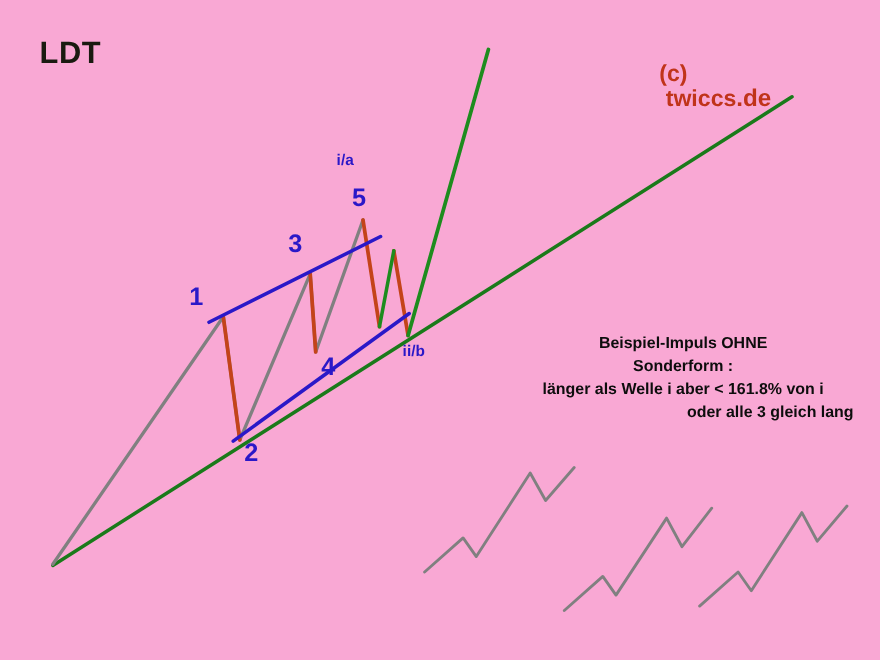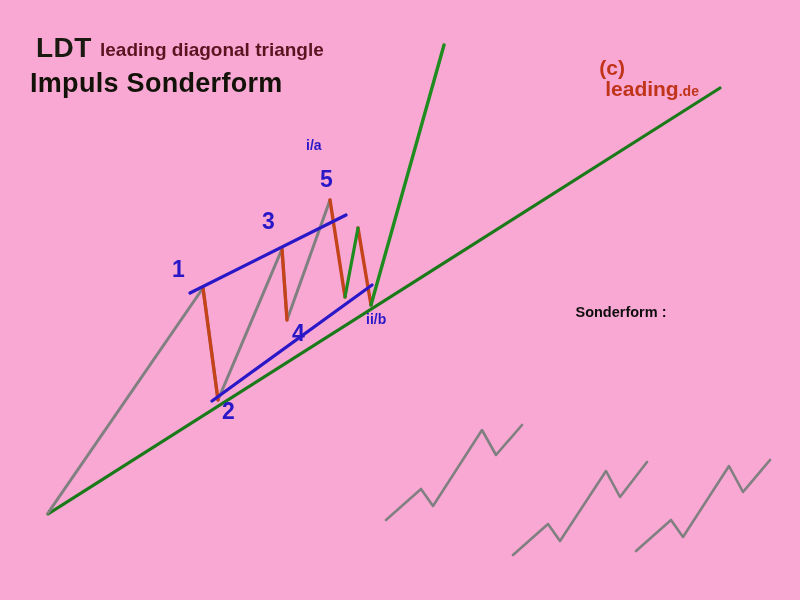--- a/index.html
+++ b/index.html
@@ -57,21 +57,21 @@
   }
   
   #copyright {
     left: 576px;
     top: 36px;
     font-size: 21px;
     font-weight: bold;
     color: #c0341a;
   }
   #copyright .suffix {
-    font-size: 14px;
+    font-size: 22px;
   }
   
   .wave-label {
     font-size: 23px;
     font-weight: bold;
     color: #2a18c8;
   }
   .wave-label.small {
     font-size: 14px;
   }
@@ -113,35 +113,36 @@
 
     <line x1="190" y1="293" x2="346" y2="215" stroke="#2a18c8" stroke-width="3.2" stroke-linecap="round"></line>
     <line x1="212" y1="401" x2="372" y2="285" stroke="#2a18c8" stroke-width="3.2" stroke-linecap="round"></line>
 
     <polyline points="386,520 421,489 433,506 482,430 496,455 522,425" fill="none" stroke="#808080" stroke-width="2.6" stroke-linejoin="round" stroke-linecap="round"></polyline>
     <polyline points="513,555 548,524 560,541 606,471 620,497 647,462" fill="none" stroke="#808080" stroke-width="2.6" stroke-linejoin="round" stroke-linecap="round"></polyline>
     <polyline points="636,551 671,520 683,537 729,466 743,492 770,460" fill="none" stroke="#808080" stroke-width="2.6" stroke-linejoin="round" stroke-linecap="round"></polyline>
   </svg>
 
   <div class="txt" id="title-ldt">LDT</div>
-  <div class="txt" id="title-sub">leading diagonal triangle</div>
-  <div class="txt" id="title-impuls">Impuls Sonderform</div>
 
   <div class="txt" id="copyright">
     <span>(c)</span>
-    <span>&nbsp;</span><span>leading</span><span class="suffix">.de</span>
+    <span>&nbsp;</span><span>twiccs</span><span class="suffix">.de</span>
   </div>
 
   <div id="wave-labels">
       <div class="txt wave-label" style="left: 172px; top: 258px;">1</div>
       <div class="txt wave-label" style="left: 222px; top: 400px;">2</div>
       <div class="txt wave-label" style="left: 262px; top: 210px;">3</div>
       <div class="txt wave-label" style="left: 292px; top: 322px;">4</div>
       <div class="txt wave-label" style="left: 320px; top: 168px;">5</div>
       <div class="txt wave-label small" style="left: 306px; top: 138px;">i/a</div>
       <div class="txt wave-label small" style="left: 366px; top: 312px;">ii/b</div>
     </div>
 
   <div id="note-block">
+      <div class="line-0">Beispiel-Impuls OHNE</div>
       <div class="line-1">Sonderform :</div>
+      <div class="line-4">länger als Welle i aber &lt; 161.8% von i</div>
+      <div class="line-5">oder alle 3 gleich lang</div>
     </div>
 
 </div>
 
 </body></html>

